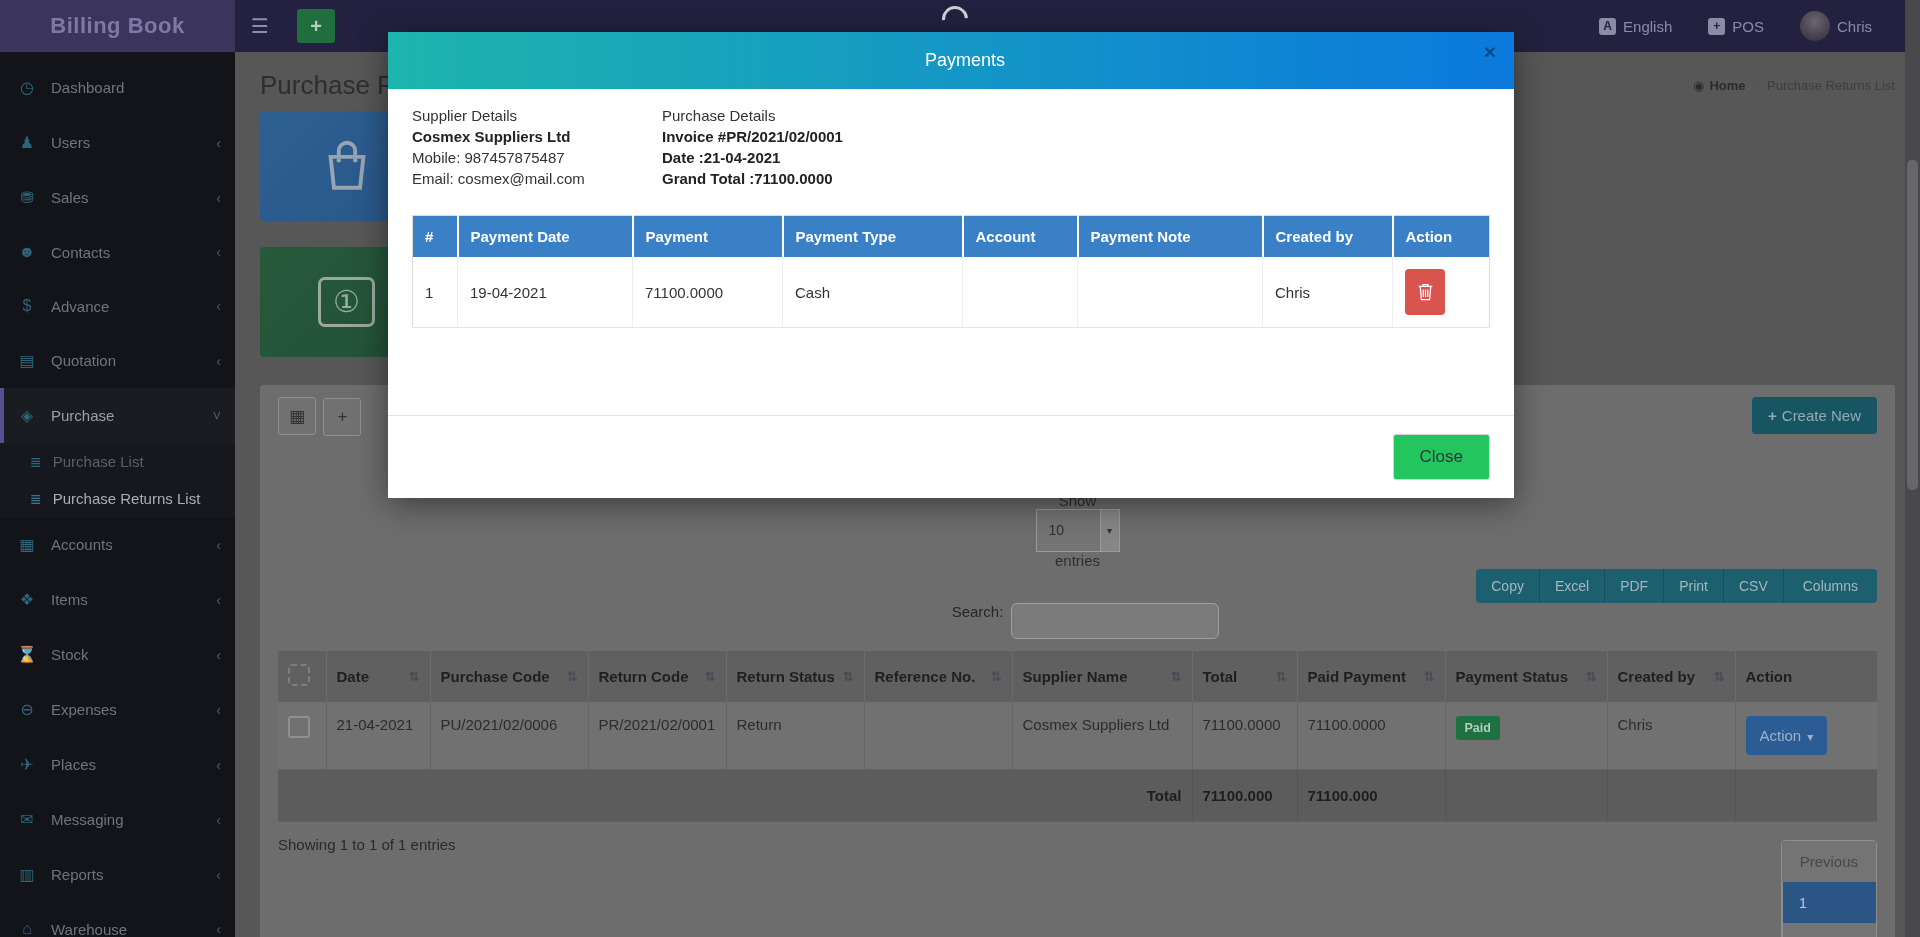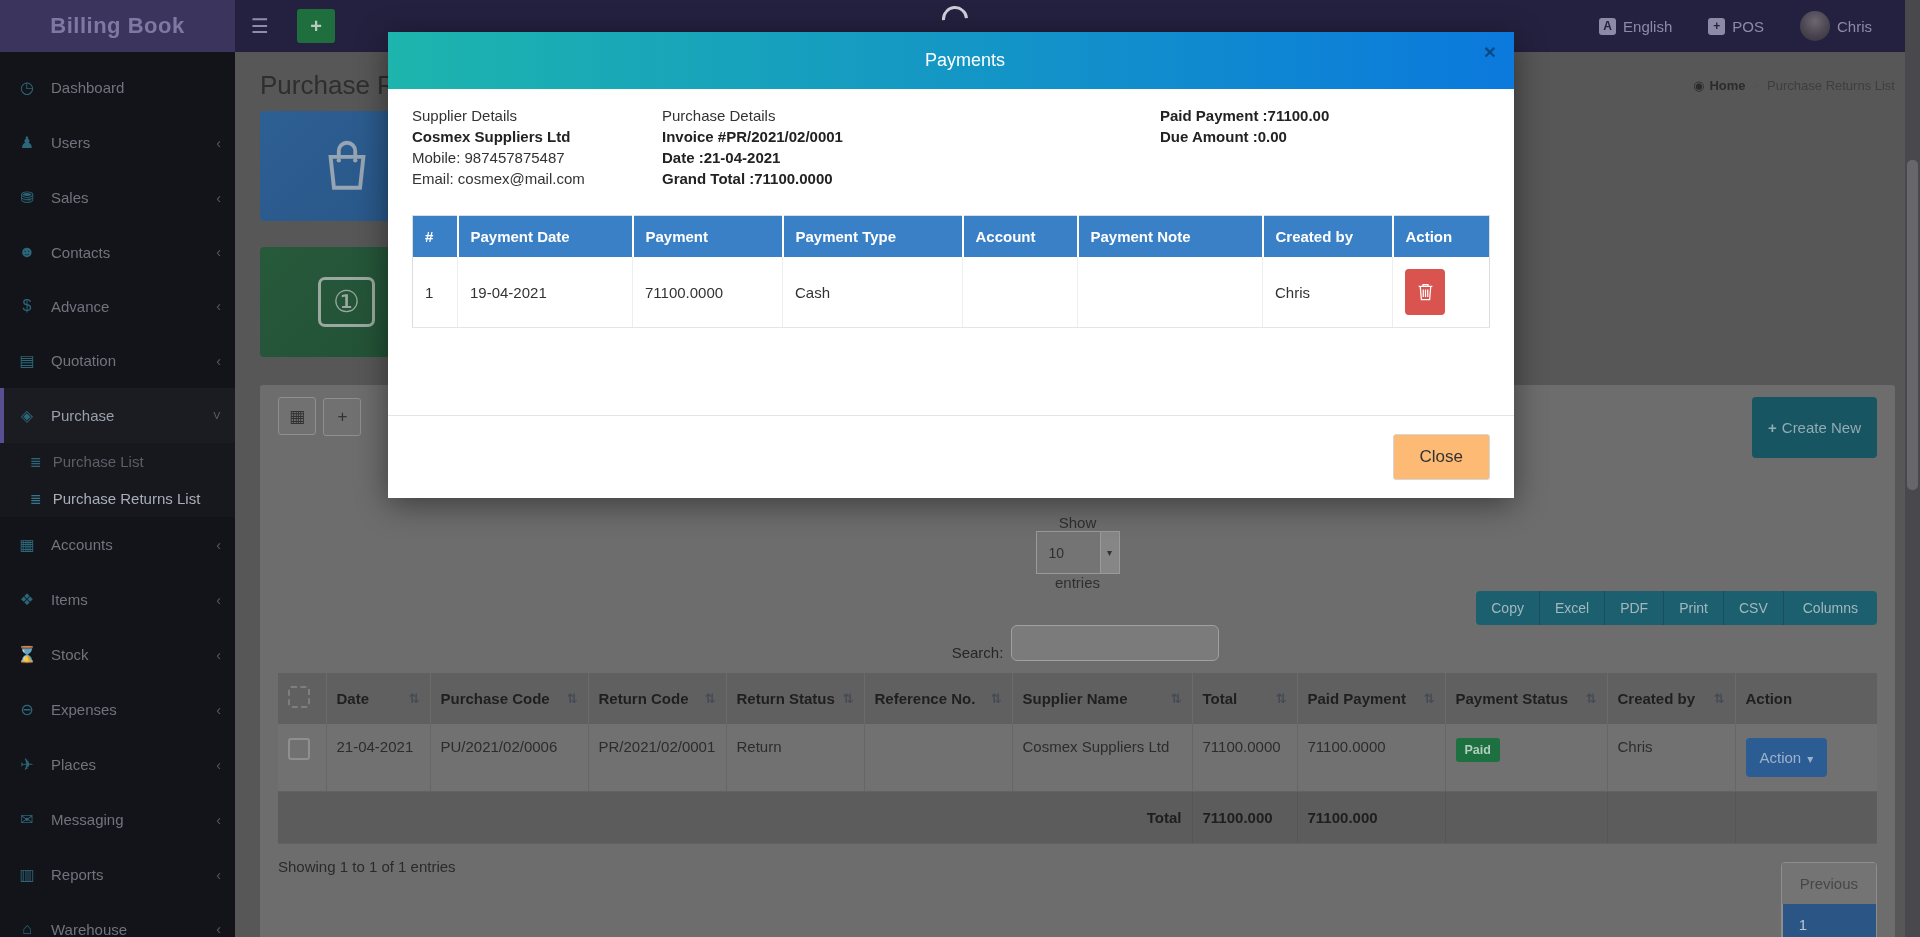--- a/index.html
+++ b/index.html
@@ -45,33 +45,33 @@
   .card1, .card2 { width:600px; height:110px; border-radius:4px; margin-top:15px; display:flex; align-items:center; padding-left:58px; }
   .card1 { background:linear-gradient(135deg,#2e5f93,#1f4a77); margin-top:10px; }
   .card2 { background:linear-gradient(135deg,#27593b,#1a452d); margin-top:26px; }
   .money-ic { border:3px solid #9aa89f; border-radius:7px; padding:0 12px; color:#9aa89f; font-size:30px; line-height:44px; }
 
   
   .panel { background:#6d6d6d; border-radius:3px; margin-top:28px; padding:12px 18px 26px; }
   .panel-row1 { display:flex; justify-content:space-between; align-items:flex-start; }
   .mini-btn { width:38px; height:38px; background:#717171; border:1px solid #8f8f8f; border-radius:3px; color:#323232;
               font-size:17px; display:inline-flex; align-items:center; justify-content:center; margin-right:3px; cursor:pointer; }
-  .create-new { background:#175562; color:#93abb2; padding:22px 16px; border-radius:4px; font-size:15px; cursor:pointer; }
+  .create-new { background:#175562; color:#93abb2; padding:10px 16px; border-radius:4px; font-size:15px; cursor:pointer; }
   .create-new b { margin-right:5px; }
 
   .panel-row2 { display:flex; align-items:center; margin-top:56px; font-size:15px; color:#2f2f2f;flex-direction:column; }
   .select-box { display:flex; width:84px; height:43px; border:1px solid #9a9a9a; background:#747474; margin:0 9px; }
   .select-text { flex:1; display:flex; align-items:center; padding-left:12px; font-size:14px; color:#2f2f2f; }
   .select-arrow { width:19px; background:#868686; border-left:1px solid #9a9a9a; display:flex; align-items:center; justify-content:center;
                   font-size:10px; color:#333; }
   .export-group { display:flex; margin-left:auto; }
   .export-btn { background:#1c5f6e; color:#a3b8be; font-size:14px; padding:9px 15px; border-right:1px solid #174f5c; cursor:pointer; }
   .export-btn:first-child { border-radius:4px 0 0 4px; }
   .export-btn:last-child { border-right:none; border-radius:0 4px 4px 0; padding:9px 19px; }
-  .search-wrap { display:flex; align-items:flex-end; margin-left:16px; }
+  .search-wrap { display:flex; align-items:flex-start; margin-left:16px; }
   .search-wrap label { margin-right:8px; color:#262626; }
   .search-input { width:208px; height:36px; background:#7b7b7b; border:1px solid #a0a0a0; border-radius:6px; outline:none;
                   padding:0 10px; font-size:15px; color:#222; }
 
   
   table.dt { width:100%; border-collapse:collapse; margin-top:12px; font-size:15px; table-layout:fixed; }
   .dt thead th { background:#606060; color:#1f1f1f; font-weight:bold; text-align:left; padding:13px 10px;
                  border-left:1px solid #6b6b6b; vertical-align:middle; cursor:pointer; }
   .dt thead th:first-child { border-left:none; }
   .th-flex { display:flex; align-items:center; justify-content:space-between; gap:4px; }
@@ -109,21 +109,21 @@
   .details .b { font-weight:bold; color:#222; }
 
   table.pay { width:100%; border-collapse:collapse; margin-top:26px; font-size:15px; border:1px solid #ddd; table-layout:fixed; }
   .pay thead th { background:#3a80c6; color:#fff; font-weight:bold; text-align:left; padding:12px; border-left:2px solid #fff; }
   .pay thead th:first-child { border-left:none; }
   .pay tbody td { padding:12px; color:#333; border-left:1px solid #eee; border-bottom:1px solid #e5e5e5; height:62px; vertical-align:middle; }
   .pay tbody td:first-child { border-left:none; }
   .trash-btn { width:40px; height:46px; background:#d9534f; border:none; border-radius:4px; display:flex;
                align-items:center; justify-content:center; cursor:pointer; }
   .modal-footer { flex-shrink:0; border-top:1px solid #e5e5e5; padding:18px 24px; display:flex; justify-content:flex-end; }
-  .close-btn { background:#fdba74; border:1px solid #d6d6d6; border-radius:3px; padding:12px 26px; font-size:17px; color:#333; cursor:pointer; }
+  .close-btn { background:#22c55e; border:1px solid #d6d6d6; border-radius:3px; padding:12px 26px; font-size:17px; color:#333; cursor:pointer; }
 
   
   .spinner { position:absolute; left:942px; top:6px; width:26px; height:26px; border-radius:50%; z-index:55;
              border:3px solid transparent; border-top-color:#c9ccd4; border-left-color:#c9ccd4; transform:rotate(40deg); }
   .scrollbar { position:absolute; right:0; top:0; width:15px; height:937px; background:#49494d; z-index:60; }
   .scroll-thumb { position:absolute; top:160px; left:2px; width:11px; height:330px; background:#67676b; border-radius:5px; }
 
   .bag-svg { width:58px; height:58px; }
 </style>
 </head>
@@ -439,24 +439,20 @@
           <div>Supplier Details</div>
           <div class="b">Cosmex Suppliers Ltd</div>
           <div>Mobile: 987457875487</div>
           <div>Email: cosmex@mail.com</div>
         </div>
         <div class="det-col2">
           <div>Purchase Details</div>
           <div class="b">Invoice #PR/2021/02/0001</div>
           <div class="b">Date :21-04-2021</div>
           <div class="b">Grand Total :71100.0000</div>
-        </div>
-        <div class="det-col3">
-          <div class="b">Paid Payment :71100.00</div>
-          <div class="b">Due Amount :0.00</div>
         </div>
       </div>
 
       <table class="pay">
         <colgroup>
           <col style="width:45px">
             <col style="width:175px">
             <col style="width:150px">
             <col style="width:180px">
           <col style="width:115px">

